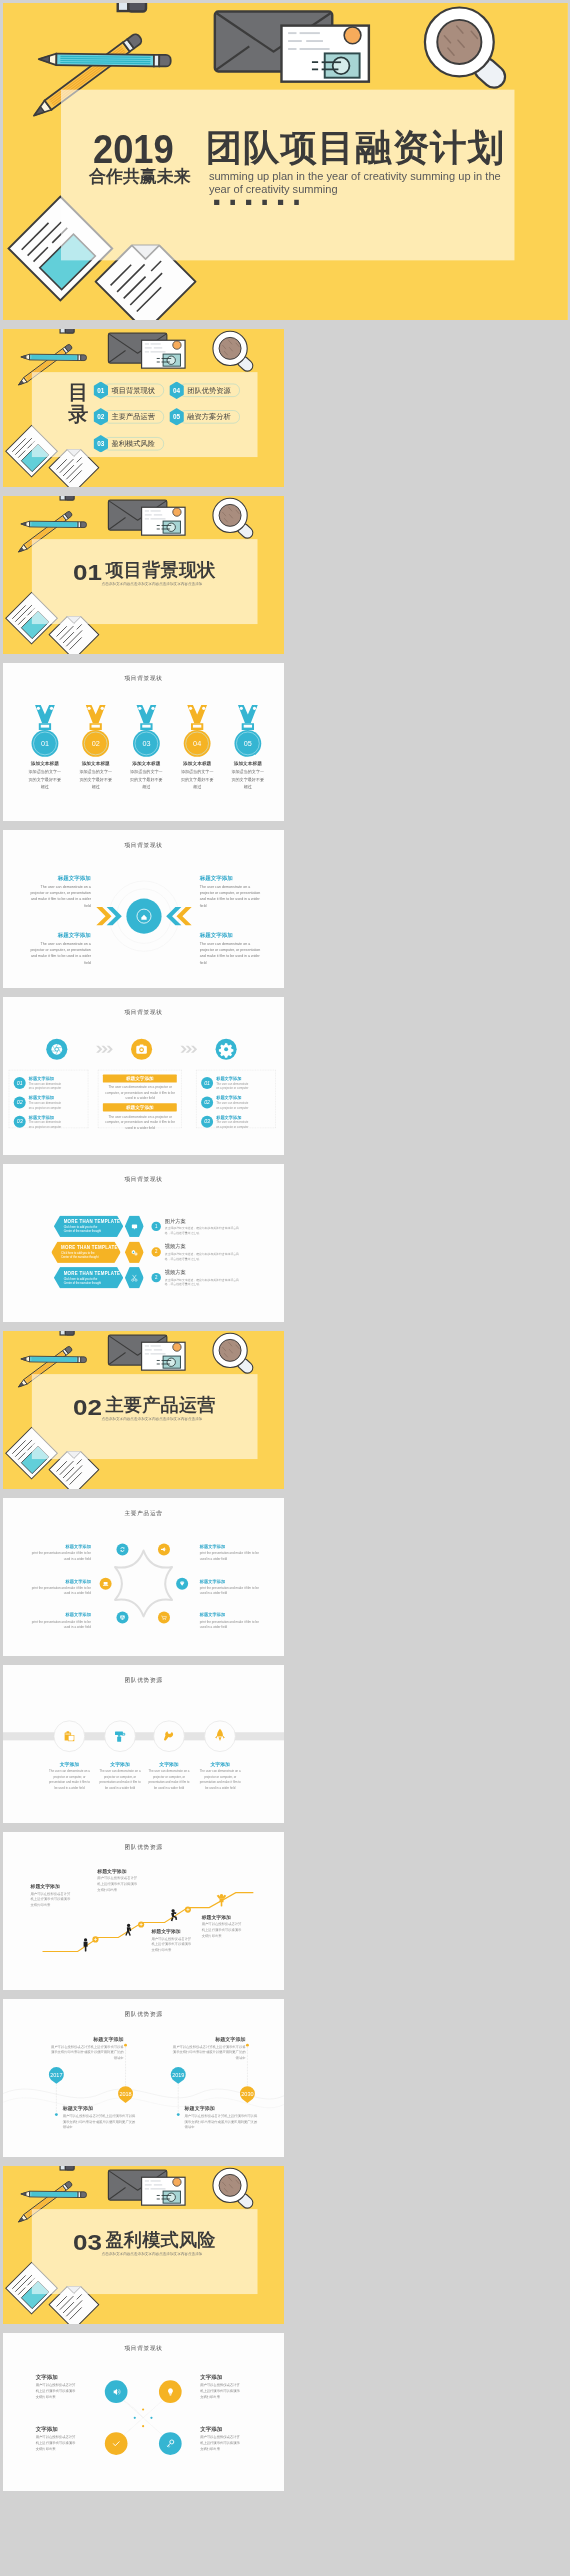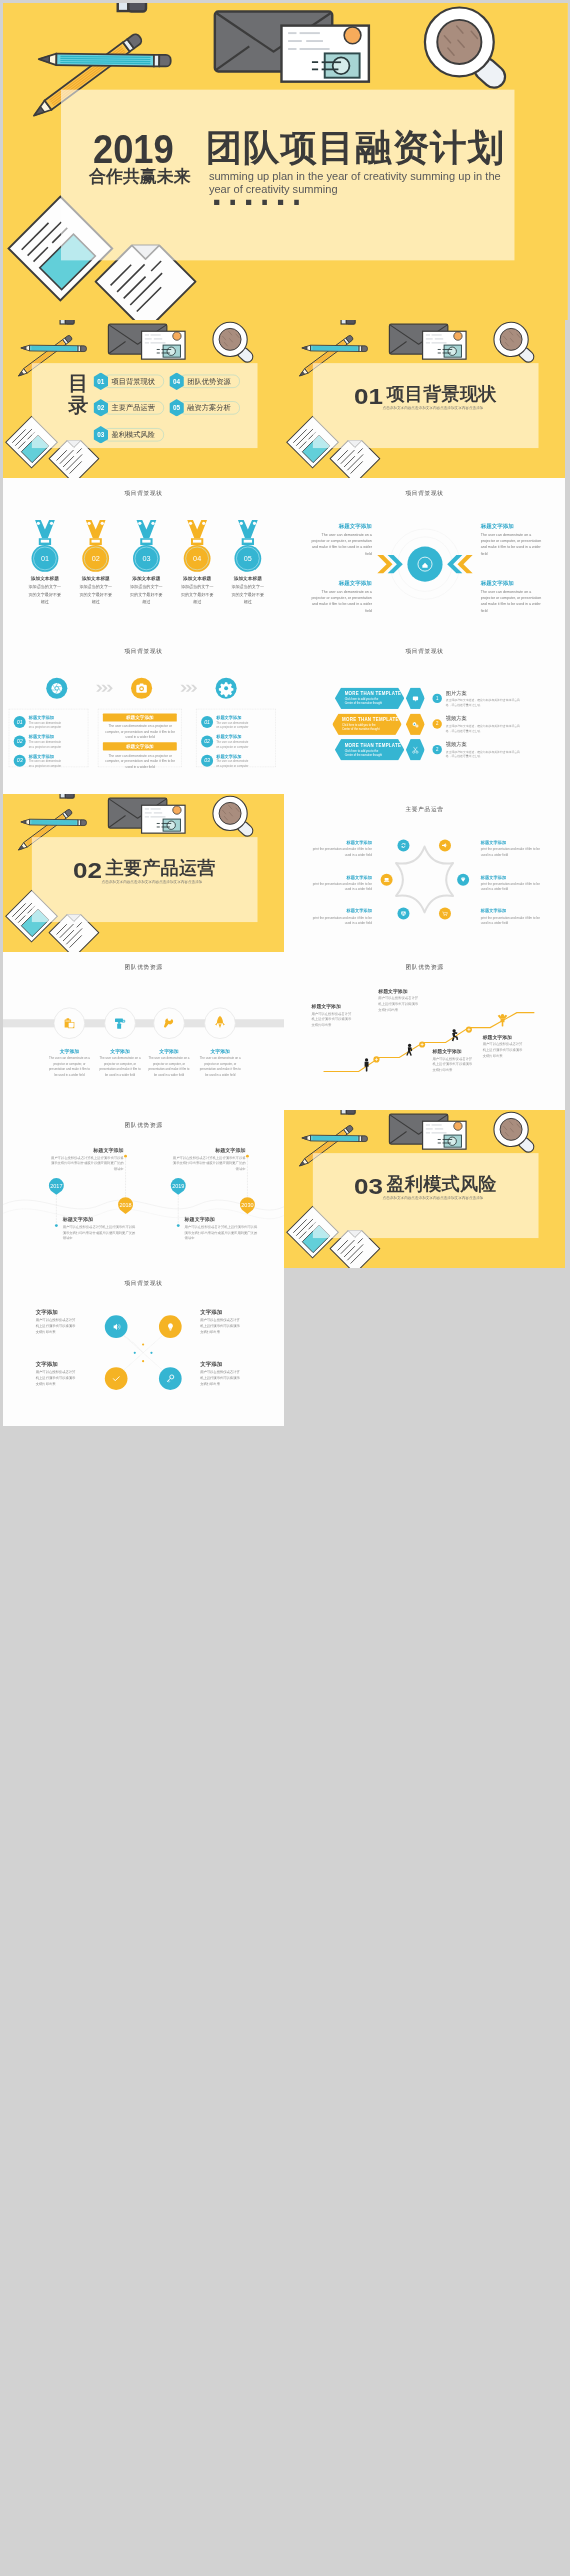--- a/index.html
+++ b/index.html
@@ -1,19 +1,19 @@
 <!DOCTYPE html>
 <html style="font-size:11px"><head>
 <meta charset="utf-8">
 <title>PPT Template Preview</title>
 <style>
 html,body{margin:0;padding:0;}
 body{width:571px;background:#d2d2d2;font-family:"Liberation Sans",sans-serif;}
 .sheet{width:571px;padding:2.7px;box-sizing:border-box;}
-.grid{display:flex;flex-wrap:wrap;gap:0;}
+.grid{display:flex;flex-wrap:wrap;gap:9px;}
 .slide{width:281px;height:158px;position:relative;overflow:hidden;background:#fdfdfd;}
 .slide.full{width:565px;height:317px;}
 .stage{position:absolute;left:0;top:0;width:867px;height:488px;transform-origin:0 0;background:#fdfdfd;}
 .slide>.stage{transform:scale(0.32422);}
 .slide.full>.stage{transform:scale(0.651563);}
 .stage.yellow{background:#fcd253;}
 .abs{position:absolute;}
 svg{display:block;overflow:visible;}
 .heading{position:absolute;left:0;top:35px;width:867px;text-align:center;font-size:17.6px;color:#4d4d4d;letter-spacing:2px;}
 

